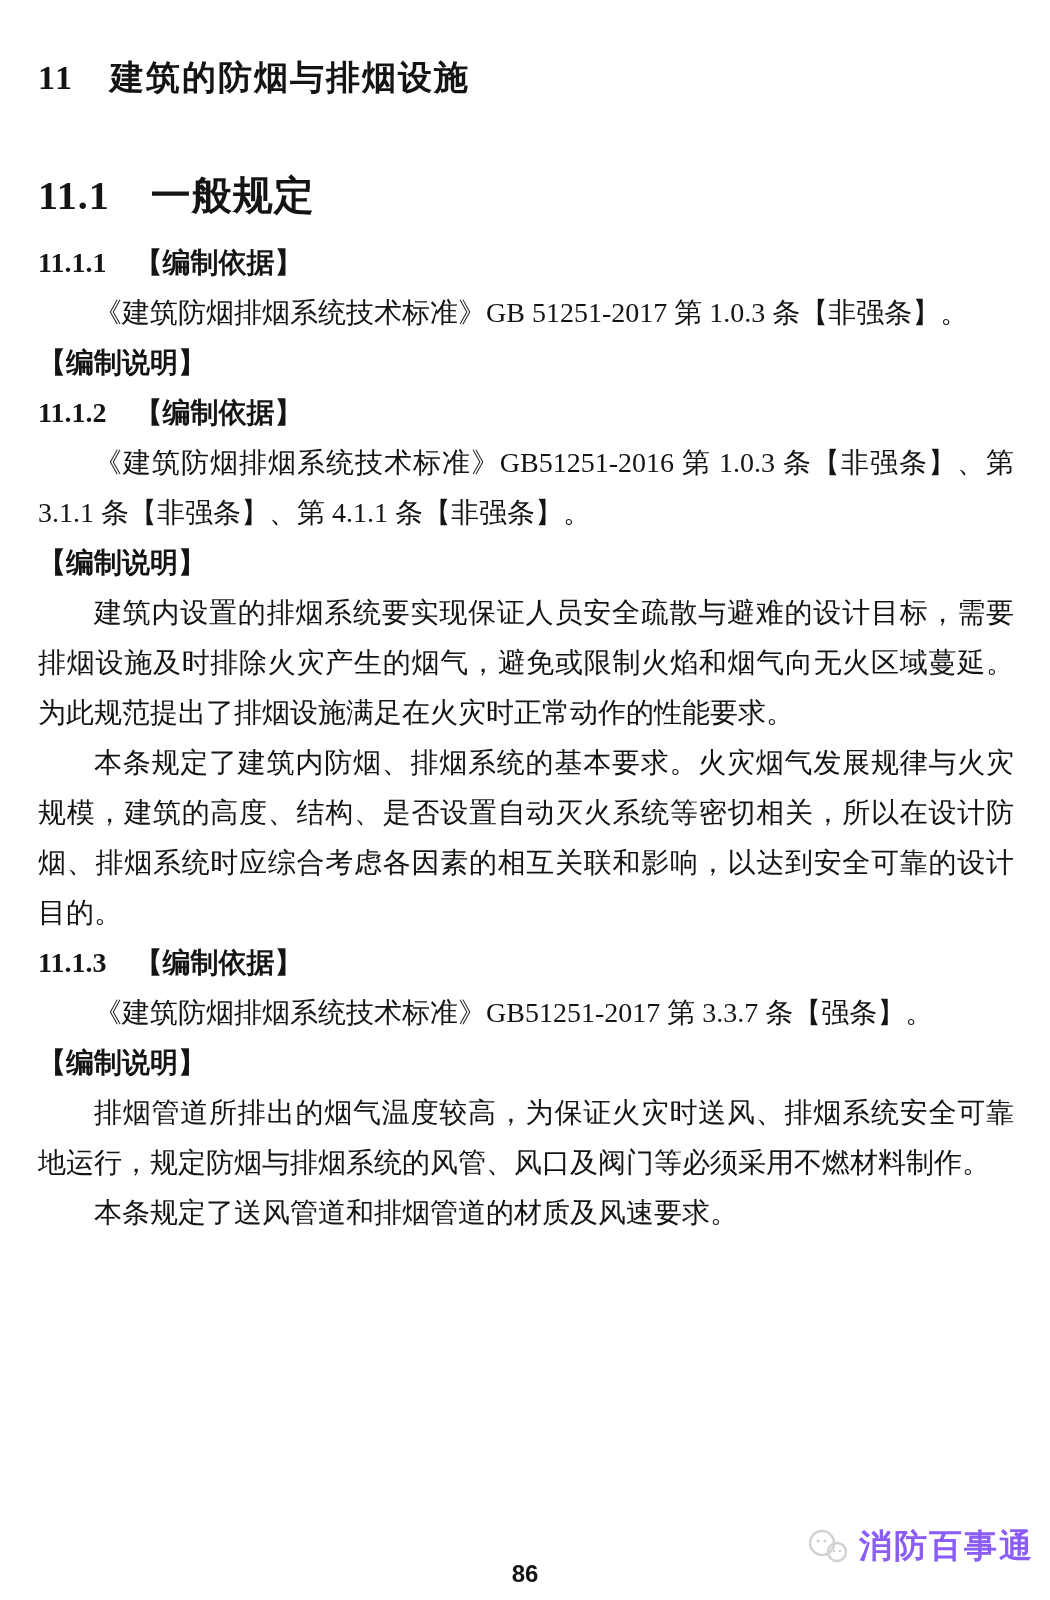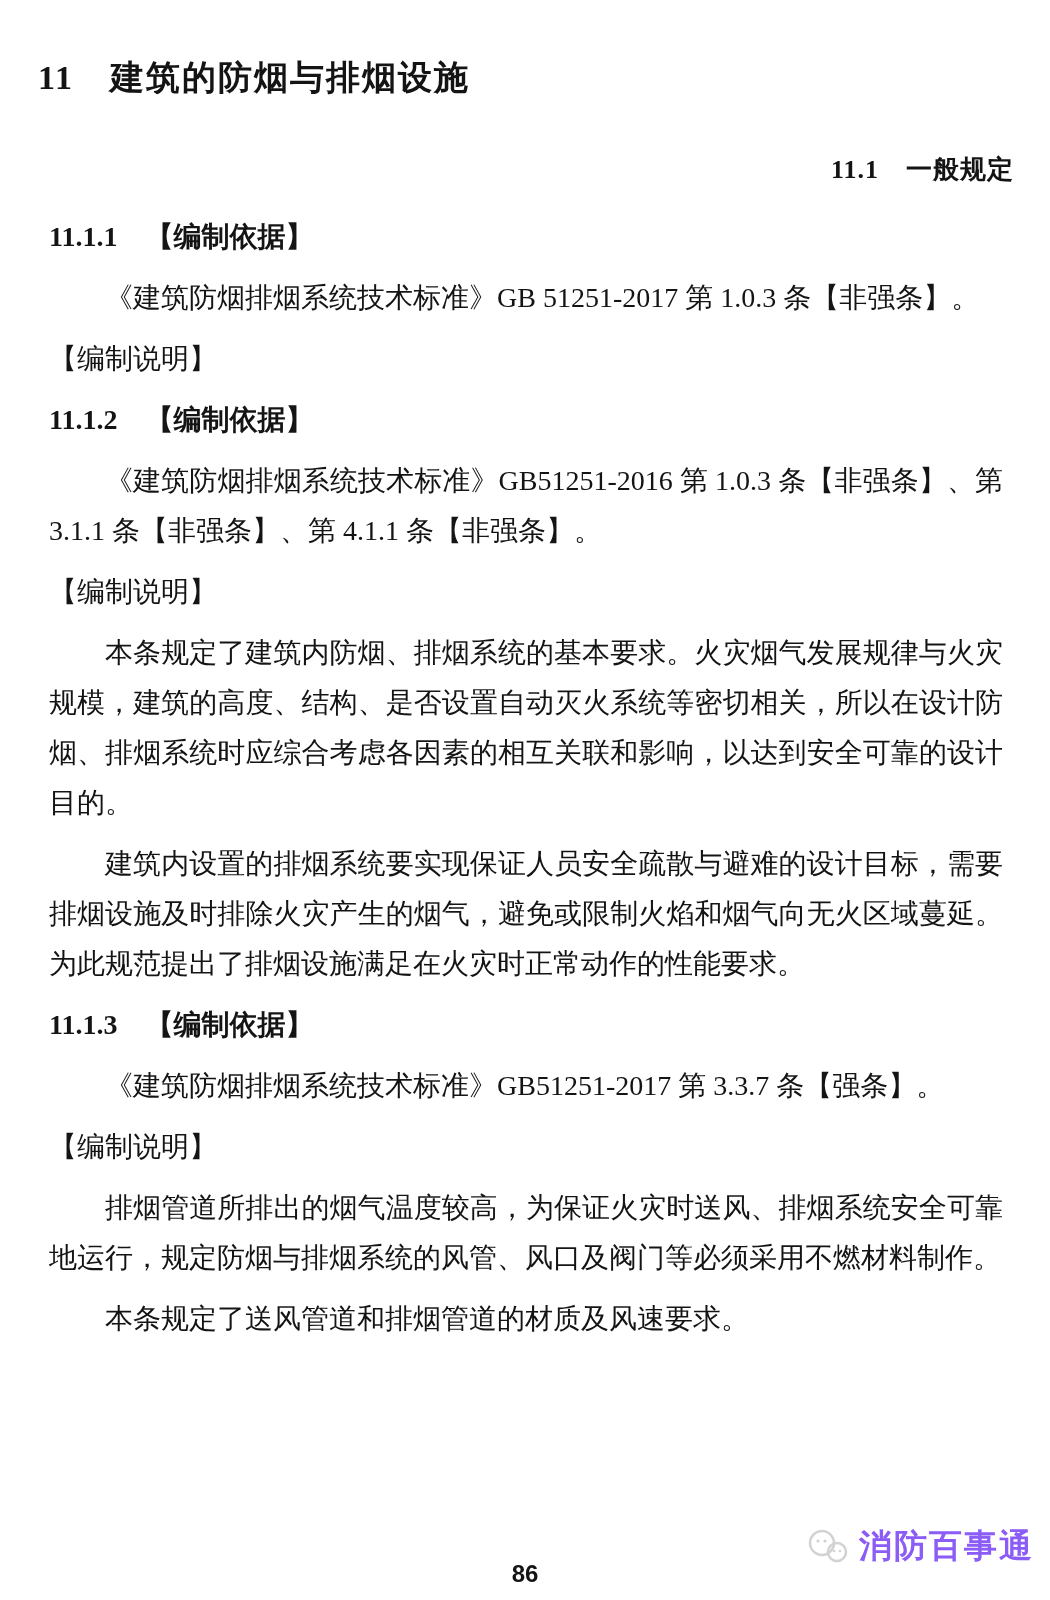--- a/index.html
+++ b/index.html
@@ -17,37 +17,37 @@
     padding: 56px 36px 0 38px;
   }
   .chapter-title {
     text-align: left;
     font-size: 34px;
     line-height: 44px;
     font-weight: bold;
     letter-spacing: 2px;
   }
   .section-title {
-    text-align: right;
-    font-size: 26px;
+    text-align: left;
+    font-size: 40px;
     line-height: 40px;
     font-weight: bold;
-    margin-top: 50px;
+    margin-top: 76px;
     letter-spacing: 1px;
   }
   .content {
     margin-top: 22px;
     font-size: 28px;
     line-height: 50px;
     text-align: justify;
     text-justify: inter-character;
   }
-  .content p { margin: 11px; }
+  .content p { margin: 0; }
   p.clause-heading { font-weight: 600; }
-  p.label-heading { font-weight: 400; }
+  p.label-heading { font-weight: 700; }
   p.para { text-indent: 2em; }
   .watermark {
     position: absolute;
     top: 1524px;
     right: 16px;
     display: flex;
     align-items: center;
     gap: 8px;
     color: #8b5cf6;
     user-select: none;
@@ -80,22 +80,22 @@
   <h2 class="section-title">11.1　一般规定</h2>
 
   <div class="content">
     <p class="clause-heading">11.1.1　【编制依据】</p>
     <p class="para">《建筑防烟排烟系统技术标准》GB 51251-2017 第 1.0.3 条【非强条】。</p>
     <p class="label-heading">【编制说明】</p>
 
     <p class="clause-heading">11.1.2　【编制依据】</p>
     <p class="para">《建筑防烟排烟系统技术标准》GB51251-2016 第 1.0.3 条【非强条】、第 3.1.1 条【非强条】、第 4.1.1 条【非强条】。</p>
     <p class="label-heading">【编制说明】</p>
+    <p class="para">建筑内设置的排烟系统要实现保证人员安全疏散与避难的设计目标，需要排烟设施及时排除火灾产生的烟气，避免或限制火焰和烟气向无火区域蔓延。为此规范提出了排烟设施满足在火灾时正常动作的性能要求。</p>
     <p class="para">本条规定了建筑内防烟、排烟系统的基本要求。火灾烟气发展规律与火灾规模，建筑的高度、结构、是否设置自动灭火系统等密切相关，所以在设计防烟、排烟系统时应综合考虑各因素的相互关联和影响，以达到安全可靠的设计目的。</p>
-    <p class="para">建筑内设置的排烟系统要实现保证人员安全疏散与避难的设计目标，需要排烟设施及时排除火灾产生的烟气，避免或限制火焰和烟气向无火区域蔓延。为此规范提出了排烟设施满足在火灾时正常动作的性能要求。</p>
 
     <p class="clause-heading">11.1.3　【编制依据】</p>
     <p class="para">《建筑防烟排烟系统技术标准》GB51251-2017 第 3.3.7 条【强条】。</p>
     <p class="label-heading">【编制说明】</p>
     <p class="para">排烟管道所排出的烟气温度较高，为保证火灾时送风、排烟系统安全可靠地运行，规定防烟与排烟系统的风管、风口及阀门等必须采用不燃材料制作。</p>
     <p class="para">本条规定了送风管道和排烟管道的材质及风速要求。</p>
   </div>
 
   <div class="watermark">
     <span class="wm-icon">

